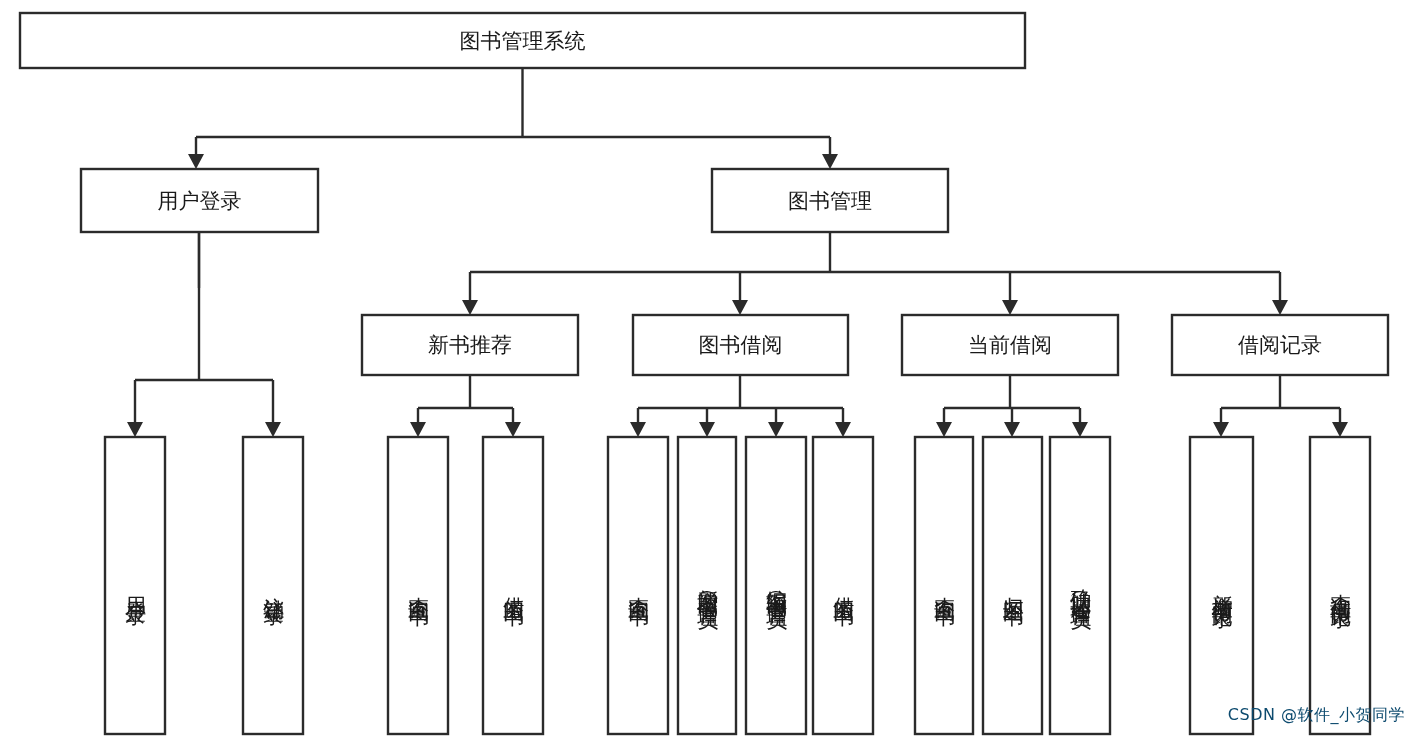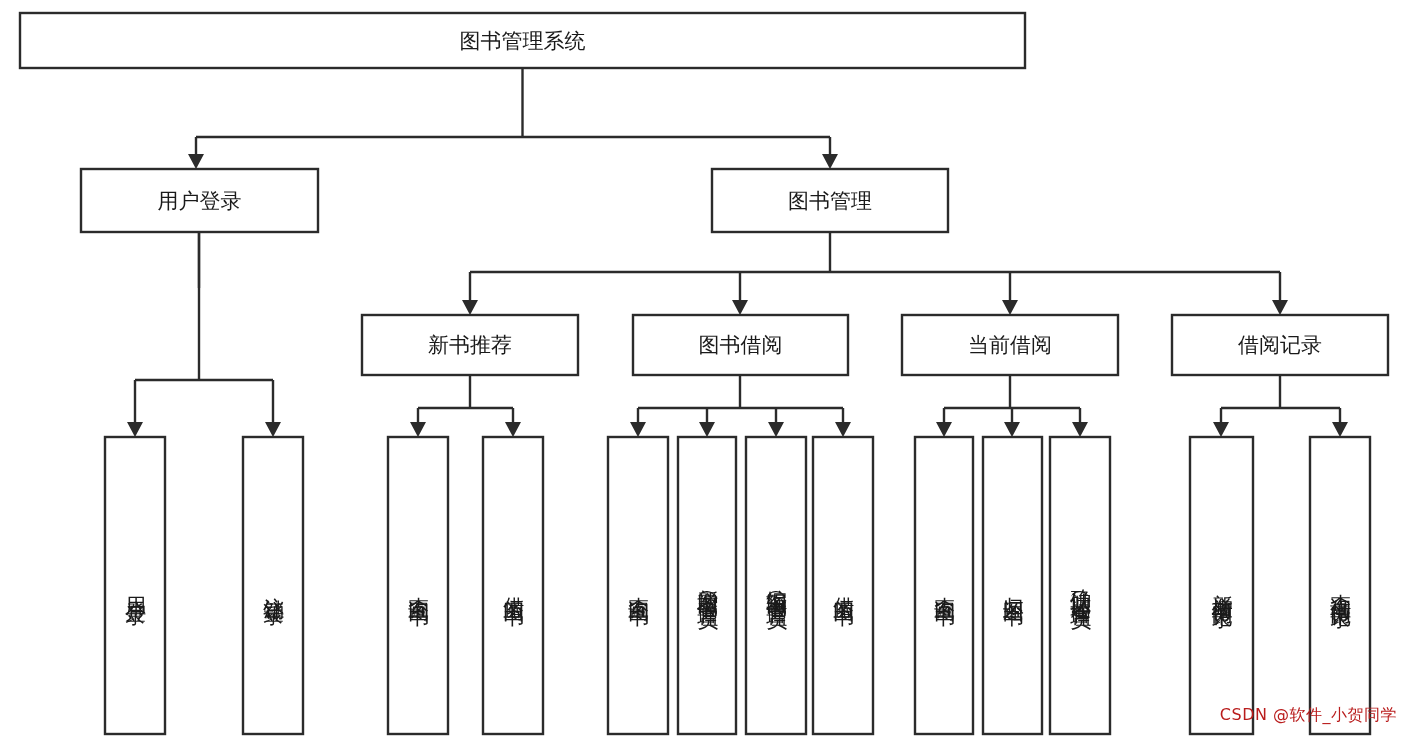--- a/index.html
+++ b/index.html
@@ -67,25 +67,25 @@
     text-orientation: upright;
     font-family: "DejaVu Sans", "Liberation Sans", sans-serif;
     font-size: 21px;
     line-height: 1.12;
     letter-spacing: 3px;
     color: #1a1a1a;
     white-space: nowrap;
   }
   .watermark {
     position: absolute;
-    right: 8px;
+    right: 0;
     bottom: 6px;
     font-family: "DejaVu Sans", "Liberation Sans", sans-serif;
     font-size: 16px;
-    color: #b91c1c;
+    color: #0c4a6e;
     letter-spacing: 0.5px;
     white-space: nowrap;
   }
 </style>
 </head>
 <body>
 
 <div id="diagram-root">
   <svg class="diagram" viewBox="0 0 1405 747" xmlns="http://www.w3.org/2000/svg">
     <g id="connectors-layer">

